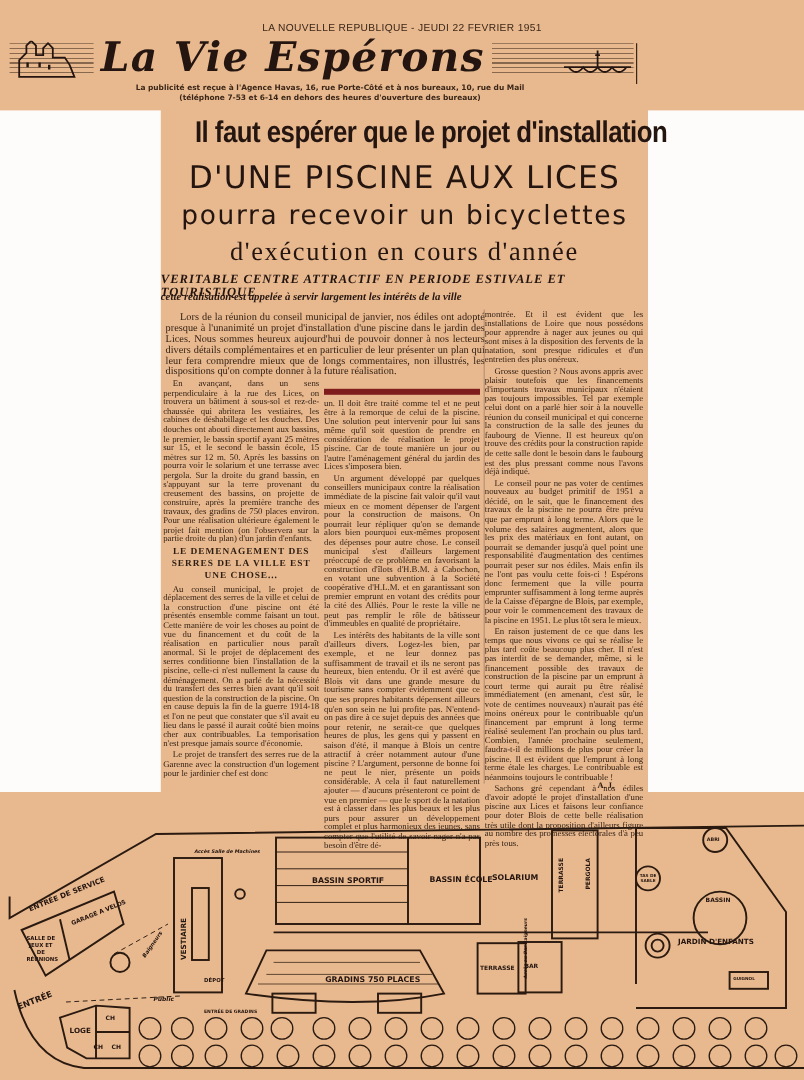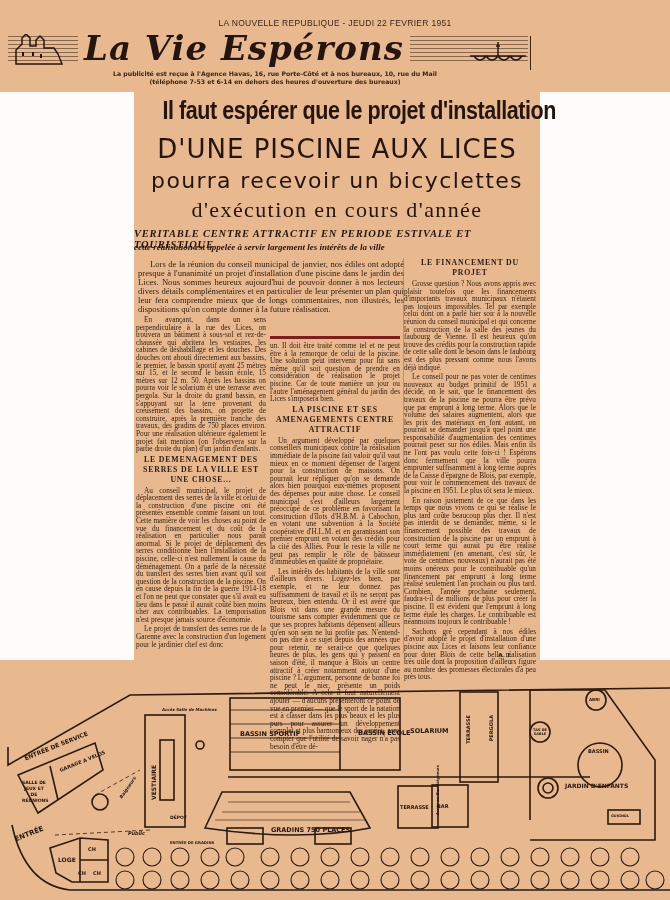--- a/index.html
+++ b/index.html
@@ -18,21 +18,21 @@
   .headline3 { position:absolute; top:168px; left:134px; width:406px; text-align:center; font-family:"DejaVu Sans", sans-serif; font-size:22px; letter-spacing:1.4px; color:#241510; }
   .headline4 { position:absolute; top:197px; left:134px; width:406px; text-align:center; font-family:Liberation Serif, serif; font-size:22px; letter-spacing:1.4px; color:#241510; }
   .subhead1 { position:absolute; top:228px; left:134px; width:406px; font-family:"Liberation Serif", serif; font-style:italic; font-weight:bold; font-size:10.5px; letter-spacing:0.8px; color:#241510; }
   .subhead2 { position:absolute; top:242px; left:134px; width:406px; text-align:left; font-family:"Liberation Serif", serif; font-style:italic; font-weight:bold; font-size:9px; color:#241510; }
   .body-text { font-family:"Liberation Serif", serif; font-size:7.3px; line-height:7.6px; text-align:justify; color:#2e1d12; }
   .lead { position:absolute; top:258px; left:136px; width:270px; font-size:8.6px; line-height:8.9px; }
   .lead p { margin:2px; text-indent:12px;font-family:Liberation Serif, serif; }
   .col { position:absolute; }
   .col p { margin:0 0 2px 0; text-indent:8px; }
   .col1 { top:316px; left:136px; width:130px; }
-  .col2 { top:336px; left:270px; width:130px; border-top:3px solid #7f1d1d; padding-top:3px; }
+  .col2 { top:324px; left:270px; width:130px; border-top:5px solid #7f1d1d; padding-top:3px; }
   .col3 { top:258px; left:404px; width:132px; }
   .col-head { text-align:center; font-weight:bold; font-size:7.8px; letter-spacing:0.8px; margin:6px 0 5px 0; line-height:10px; text-indent:0 !important; }
   .col-divider { position:absolute; width:1px; background:#8a6c58; opacity:0.5; }
   .signature { position:absolute; top:651px; left:498px; font-family:"Liberation Serif", serif; font-size:7px; font-weight:bold; }
   .plan { position:absolute; left:0; top:670px; width:670px; height:230px; }
   .plan svg { width:100%; height:100%; }
   .plan-label { position:absolute; font-family:"DejaVu Sans", sans-serif; font-weight:bold; color:#241510; white-space:nowrap; }
 </style>
 </head>
 <body>
@@ -78,27 +78,26 @@
 
 <div class="col col1 body-text">
   <p>En avançant, dans un sens perpendiculaire à la rue des Lices, on trouvera un bâtiment à sous-sol et rez-de-chaussée qui abritera les vestiaires, les cabines de déshabillage et les douches. Des douches ont abouti directement aux bassins, le premier, le bassin sportif ayant 25 mètres sur 15, et le second le bassin école, 15 mètres sur 12 m. 50. Après les bassins on pourra voir le solarium et une terrasse avec pergola. Sur la droite du grand bassin, en s'appuyant sur la terre provenant du creusement des bassins, on projette de construire, après la première tranche des travaux, des gradins de 750 places environ. Pour une réalisation ultérieure également le projet fait mention (on l'observera sur la partie droite du plan) d'un jardin d'enfants.</p>
   <p class="col-head">LE DEMENAGEMENT DES SERRES DE LA VILLE EST UNE CHOSE...</p>
   <p>Au conseil municipal, le projet de déplacement des serres de la ville et celui de la construction d'une piscine ont été présentés ensemble comme faisant un tout. Cette manière de voir les choses au point de vue du financement et du coût de la réalisation en particulier nous paraît anormal. Si le projet de déplacement des serres conditionne bien l'installation de la piscine, celle-ci n'est nullement la cause du déménagement. On a parlé de la nécessité du transfert des serres bien avant qu'il soit question de la construction de la piscine. On en cause depuis la fin de la guerre 1914-18 et l'on ne peut que constater que s'il avait eu lieu dans le passé il aurait coûté bien moins cher aux contribuables. La temporisation n'est presque jamais source d'économie.</p>
   <p>Le projet de transfert des serres rue de la Garenne avec la construction d'un logement pour le jardinier chef est donc</p>
 </div>
 
 <div class="col col2 body-text">
   <p style="text-indent:0">un. Il doit être traité comme tel et ne peut être à la remorque de celui de la piscine. Une solution peut intervenir pour lui sans même qu'il soit question de prendre en considération de réalisation le projet piscine. Car de toute manière un jour ou l'autre l'aménagement général du jardin des Lices s'imposera bien.</p>
-  <p class="col-head">LA PISCINE ET SES AMENAGEMENTS CENTRE ATTRACTIF</p>
   <p>Un argument développé par quelques conseillers municipaux contre la réalisation immédiate de la piscine fait valoir qu'il vaut mieux en ce moment dépenser de l'argent pour la construction de maisons. On pourrait leur répliquer qu'on se demande alors bien pourquoi eux-mêmes proposent des dépenses pour autre chose. Le conseil municipal s'est d'ailleurs largement préoccupé de ce problème en favorisant la construction d'îlots d'H.B.M. à Cabochon, en votant une subvention à la Société coopérative d'H.L.M. et en garantissant son premier emprunt en votant des crédits pour la cité des Alliés. Pour le reste la ville ne peut pas remplir le rôle de bâtisseur d'immeubles en qualité de propriétaire.</p>
   <p>Les intérêts des habitants de la ville sont d'ailleurs divers. Logez-les bien, par exemple, et ne leur donnez pas suffisamment de travail et ils ne seront pas heureux, bien entendu. Or il est avéré que Blois vit dans une grande mesure du tourisme sans compter évidemment que ce que ses propres habitants dépensent ailleurs qu'en son sein ne lui profite pas. N'entend-on pas dire à ce sujet depuis des années que pour retenir, ne serait-ce que quelques heures de plus, les gens qui y passent en saison d'été, il manque à Blois un centre attractif à créer notamment autour d'une piscine ? L'argument, personne de bonne foi ne peut le nier, présente un poids considérable. A cela il faut naturellement ajouter — d'aucuns présenteront ce point de vue en premier — que le sport de la natation est à classer dans les plus beaux et les plus purs pour assurer un développement complet et plus harmonieux des jeunes, sans compter que l'utilité de savoir nager n'a pas besoin d'être dé-</p>
 </div>
 
 <div class="col col3 body-text">
-  <p class="col-head">LE FINANCEMENT DU PROJET</p>
+  <p style="text-indent:0">montrée. Et il est évident que les installations de Loire que nous possédons pour apprendre à nager aux jeunes ou qui sont mises à la disposition des fervents de la natation, sont presque ridicules et d'un entretien des plus onéreux.</p>
   <p>Grosse question ? Nous avons appris avec plaisir toutefois que les financements d'importants travaux municipaux n'étaient pas toujours impossibles. Tel par exemple celui dont on a parlé hier soir à la nouvelle réunion du conseil municipal et qui concerne la construction de la salle des jeunes du faubourg de Vienne. Il est heureux qu'on trouve des crédits pour la construction rapide de cette salle dont le besoin dans le faubourg est des plus pressant comme nous l'avons déjà indiqué.</p>
   <p>Le conseil pour ne pas voter de centimes nouveaux au budget primitif de 1951 a décidé, on le sait, que le financement des travaux de la piscine ne pourra être prévu que par emprunt à long terme. Alors que le volume des salaires augmentent, alors que les prix des matériaux en font autant, on pourrait se demander jusqu'à quel point une responsabilité d'augmentation des centimes pourrait peser sur nos édiles. Mais enfin ils ne l'ont pas voulu cette fois-ci ! Espérons donc fermement que la ville pourra emprunter suffisamment à long terme auprès de la Caisse d'épargne de Blois, par exemple, pour voir le commencement des travaux de la piscine en 1951. Le plus tôt sera le mieux.</p>
   <p>En raison justement de ce que dans les temps que nous vivons ce qui se réalise le plus tard coûte beaucoup plus cher. Il n'est pas interdit de se demander, même, si le financement possible des travaux de construction de la piscine par un emprunt à court terme qui aurait pu être réalisé immédiatement (en amenant, c'est sûr, le vote de centimes nouveaux) n'aurait pas été moins onéreux pour le contribuable qu'un financement par emprunt à long terme réalisé seulement l'an prochain ou plus tard. Combien, l'année prochaine seulement, faudra-t-il de millions de plus pour créer la piscine. Il est évident que l'emprunt à long terme étale les charges. Le contribuable est néanmoins toujours le contribuable !</p>
   <p>Sachons gré cependant à nos édiles d'avoir adopté le projet d'installation d'une piscine aux Lices et faisons leur confiance pour doter Blois de cette belle réalisation très utile dont la proposition d'ailleurs figure au nombre des promesses électorales d'à peu près tous.</p>
 </div>
 
 <div class="col-divider" style="left:403px;top:258px;height:395px;"></div>
 <div class="signature">A. J.</div>
 
 <div class="plan">
@@ -198,24 +197,24 @@
   <div class="plan-label" style="left:58px;top:186px;font-size:6px;">LOGE</div>
   <div class="plan-label" style="left:88px;top:176px;font-size:5px;">CH</div>
   <div class="plan-label" style="left:78px;top:200px;font-size:5px;">CH</div>
   <div class="plan-label" style="left:93px;top:200px;font-size:5px;">CH</div>
   <div class="plan-label" style="left:150px;top:95px;font-size:6px;writing-mode:vertical-rl;transform:rotate(180deg);">VESTIAIRE</div>
   <div class="plan-label" style="left:170px;top:145px;font-size:4.5px;">DÉPOT</div>
   <div class="plan-label" style="left:162px;top:37px;font-size:4px;font-style:italic;">Accès Salle de Machines</div>
   <div class="plan-label" style="left:128px;top:160px;font-size:5px;font-style:italic;">Public</div>
   <div class="plan-label" style="left:115px;top:115px;font-size:4.5px;font-style:italic;transform:rotate(-55deg);">Baigneurs</div>
   <div class="plan-label" style="left:170px;top:170px;font-size:3.8px;">ENTRÉE DE GRADINS</div>
-  <div class="plan-label" style="left:240px;top:60px;font-size:6.5px;">BASSIN SPORTIF</div>
+  <div class="plan-label" style="left:260px;top:60px;font-size:6.5px;">BASSIN SPORTIF</div>
   <div class="plan-label" style="left:344px;top:59px;font-size:6.5px;padding-left:14px;">BASSIN ÉCOLE</div>
   <div class="plan-label" style="left:410px;top:57px;font-size:6.5px;">SOLARIUM</div>
-  <div class="plan-label" style="left:251px;top:156px;font-size:6.5px;padding-left:20px;">GRADINS 750 PLACES</div>
+  <div class="plan-label" style="left:251px;top:142px;font-size:6.5px;padding-left:20px;">GRADINS 750 PLACES</div>
   <div class="plan-label" style="left:465px;top:45px;font-size:5px;writing-mode:vertical-rl;transform:rotate(180deg);">TERRASSE</div>
   <div class="plan-label" style="left:488px;top:45px;font-size:5px;writing-mode:vertical-rl;transform:rotate(180deg);">PERGOLA</div>
   <div class="plan-label" style="left:400px;top:134px;font-size:5px;">TERRASSE</div>
   <div class="plan-label" style="left:437px;top:133px;font-size:5px;">BAR</div>
   <div class="plan-label" style="left:435px;top:95px;font-size:3.8px;font-style:italic;writing-mode:vertical-rl;transform:rotate(180deg);">Accès au Bar Baigneurs</div>
   <div class="plan-label" style="left:589px;top:27px;font-size:4px;">ABRI</div>
   <div class="plan-label" style="left:533px;top:58px;font-size:3.5px;width:14px;white-space:normal;text-align:center;line-height:4px;">TAS DE SABLE</div>
   <div class="plan-label" style="left:588px;top:78px;font-size:5px;">BASSIN</div>
   <div class="plan-label" style="left:565px;top:112px;font-size:6px;">JARDIN D'ENFANTS</div>
   <div class="plan-label" style="left:611px;top:144px;font-size:3.5px;">GUIGNOL</div>

